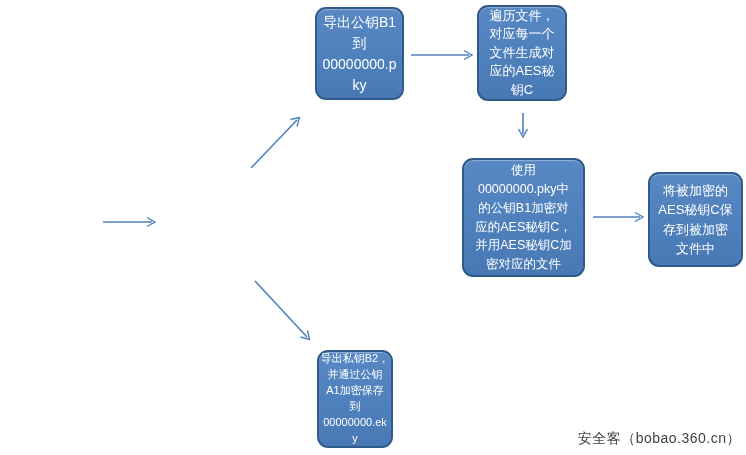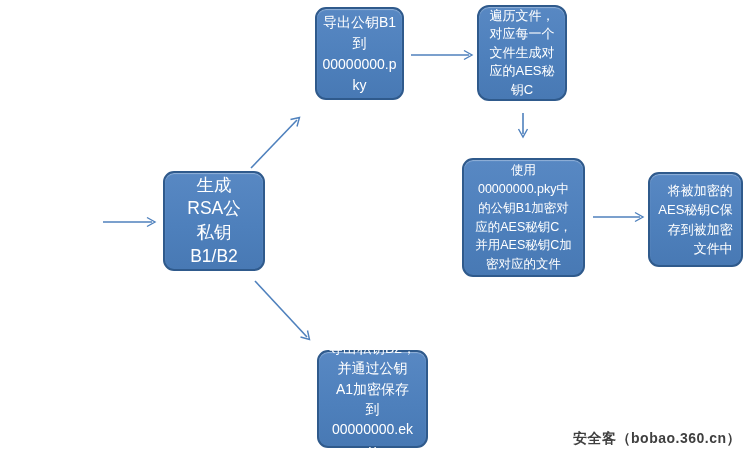--- a/index.html
+++ b/index.html
@@ -42,30 +42,30 @@
     color: var(--box-text, #ffffff);
     display: flex;
     align-items: center;
     justify-content: center;
     text-align: center;
     white-space: pre-line;
   }
   .n0 { left: 10px;  top: 172px; width: 88px;  height: 98px;  font-size: 17px;   line-height: 1.45; }
   .n1 { left: 163px; top: 171px; width: 102px; height: 100px; font-size: 17.5px; line-height: 1.35; }
   .n2 { left: 315px; top: 7px;   width: 89px;  height: 93px;  font-size: 14px;   line-height: 1.5; }
-  .n3 { left: 477px; top: 5px;   width: 90px;  height: 96px;  font-size: 13px;   line-height: 1.42; border-radius: 12px; }
+  .n3 { left: 477px; top: 5px;   width: 90px;  height: 96px;  font-size: 13px;   line-height: 1.42; }
   .n4 { left: 462px; top: 158px; width: 123px; height: 119px; font-size: 12.5px; line-height: 1.5; }
-  .n5 { left: 648px; top: 172px; width: 95px;  height: 95px;  font-size: 13px;   line-height: 1.5; text-align: right; }
-  .n6 { left: 317px; top: 350px; width: 111px;  height: 98px;  font-size: 14px; line-height: 1.45; }
+  .n5 { left: 648px; top: 172px; width: 95px;  height: 95px;  font-size: 13px;   line-height: 1.5; }
+  .n6 { left: 317px; top: 350px; width: 76px;  height: 98px;  font-size: 11px; line-height: 1.45; }
   .watermark {
     position: absolute;
     right: 5px;
     bottom: 7px;
     font-size: 14px;
-    font-weight: bold;
+    font-weight: normal;
     letter-spacing: 0.5px;
     color: var(--watermark, #3F3F3F);
     text-shadow: -1px -1px 0 #ffffff, 1px -1px 0 #ffffff,
                  -1px 1px 0 #ffffff, 1.5px 1.5px 1px #ffffff;
     text-align: right;
   }
 </style>
 </head>
 <body>
 
@@ -92,24 +92,20 @@
       <line x1="523" y1="113" x2="523" y2="134"></line>
       <path class="head" d="M518.5,129 L523,137 L527.5,129"></path>
     </g>
     <g>
       <line x1="593" y1="217" x2="640" y2="217"></line>
       <path class="head" d="M635,212.5 L643,217 L635,221.5"></path>
     </g>
   </svg>
 
 
-  <div class="node n1">生成
-RSA公
-私钥
-B1/B2</div>
 
   <div class="node n2">导出公钥B1
 到
 00000000.p
 ky</div>
 
   <div class="node n3">遍历文件，
 对应每一个
 文件生成对
 应的AES秘

